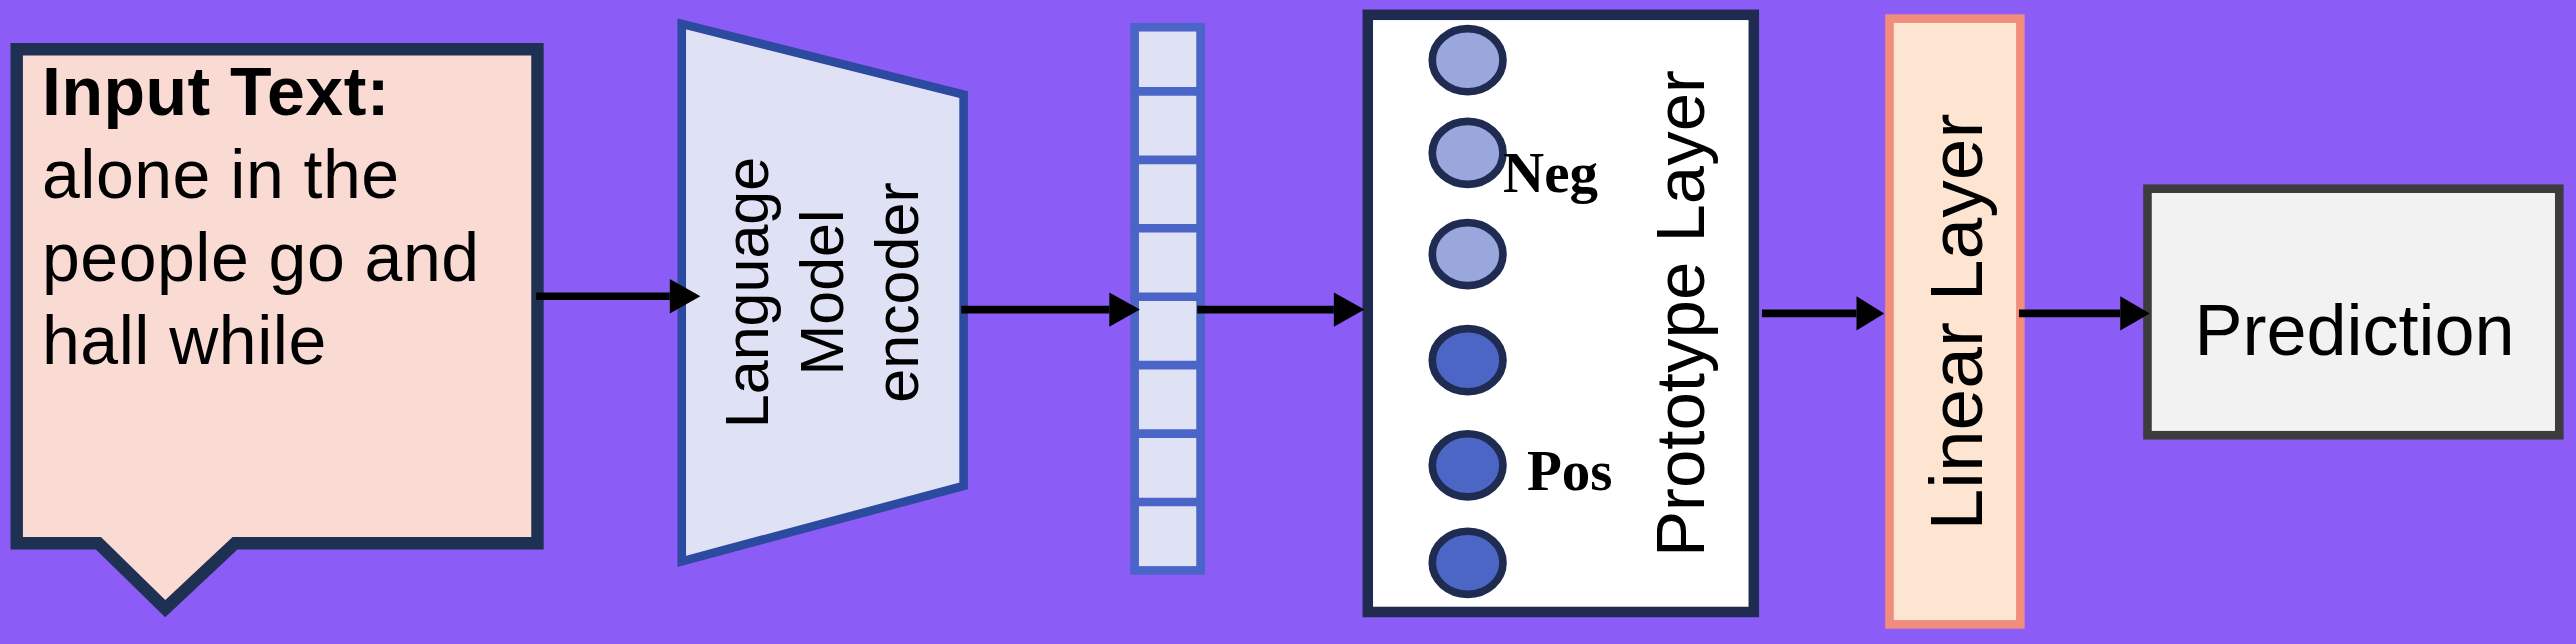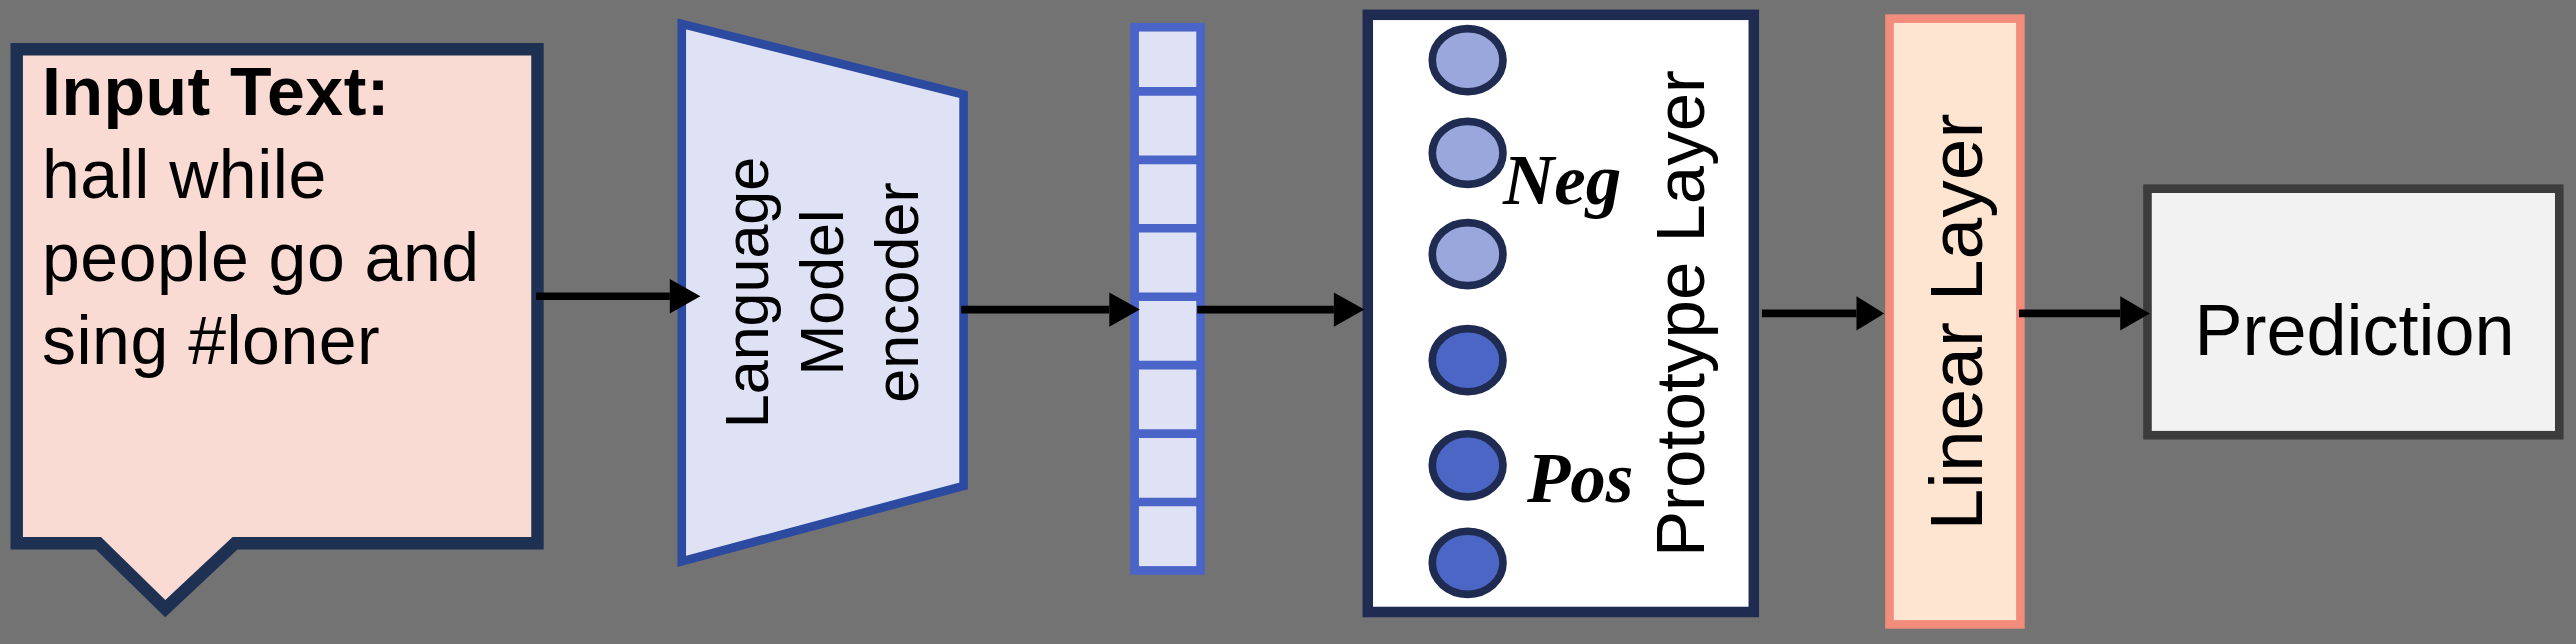--- a/index.html
+++ b/index.html
@@ -1,19 +1,19 @@
 <!DOCTYPE html>
 <html><head>
 <meta charset="utf-8">
 <style>
   html,body{margin:0;padding:0;background:#000;}
   #canvas{
     position:relative;
     width:2576px;height:644px;
-    background:#737373;
+    background:#8b5cf6;
     overflow:hidden;
     font-family:"Liberation Sans", sans-serif;
   }
   #shapes{position:absolute;left:0;top:0;width:2576px;height:644px;}
   .txt{position:absolute;color:#000;}
 
   
   .bubble-text{
     left:42px;top:50px;width:483px;
     font-size:68px;line-height:83px;letter-spacing:0.5px;
@@ -28,22 +28,22 @@
   .encoder-label{font-size:61px;line-height:75px;text-align:center;white-space:normal;width:306px;}
 
   .proto-label-box{left:1599px;top:9.6px;width:163px;height:608px;}
   .proto-label{font-size:69px;}
 
   .linear-label-box{left:1886px;top:14.3px;width:140px;height:615px;}
   .linear-label{font-size:75px;}
 
   .serif-label{
     font-family:"Liberation Serif", serif;
-    font-style:italic;font-weight:600;
-    font-size:71px;color:#000;
+    font-weight:600;
+    font-size:57px;color:#000;
   }
   .neg-label{left:1503px;top:140px;}
   .pos-label{left:1527px;top:438px;}
 
   .prediction-label{
     left:2144px;top:185px;width:421px;height:290px;
     display:flex;align-items:center;justify-content:center;
     font-size:72px;
   }
 </style>
@@ -105,23 +105,23 @@
       </g>
       <g>
         <line x1="2112" y1="328" x2="2218" y2="328" stroke-width="8"></line>
         <polygon points="2218,310 2249,328 2218,346" stroke="none"></polygon>
       </g>
     </g>
   </svg>
 
   <div class="txt bubble-text">
     <div class="title">Input Text:</div>
+    <div>alone in the</div>
+    <div>people go and</div>
     <div>hall while</div>
-    <div>people go and</div>
-    <div>sing #loner</div>
   </div>
 
   <div class="rot-box encoder-box">
     <div class="rot encoder-label">
       <div>Language</div>
       <div>Model</div>
       <div>encoder</div>
     </div>
   </div>
 

